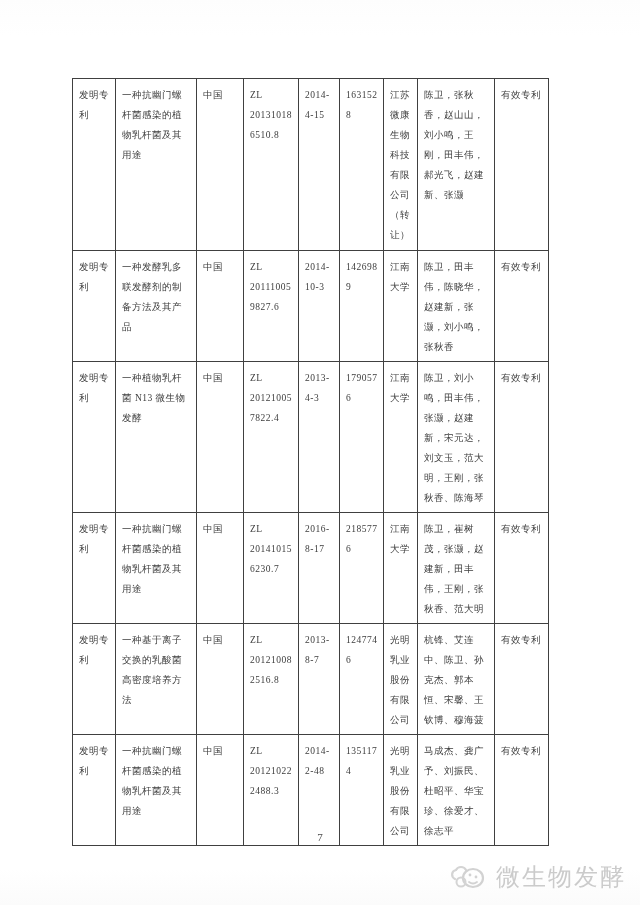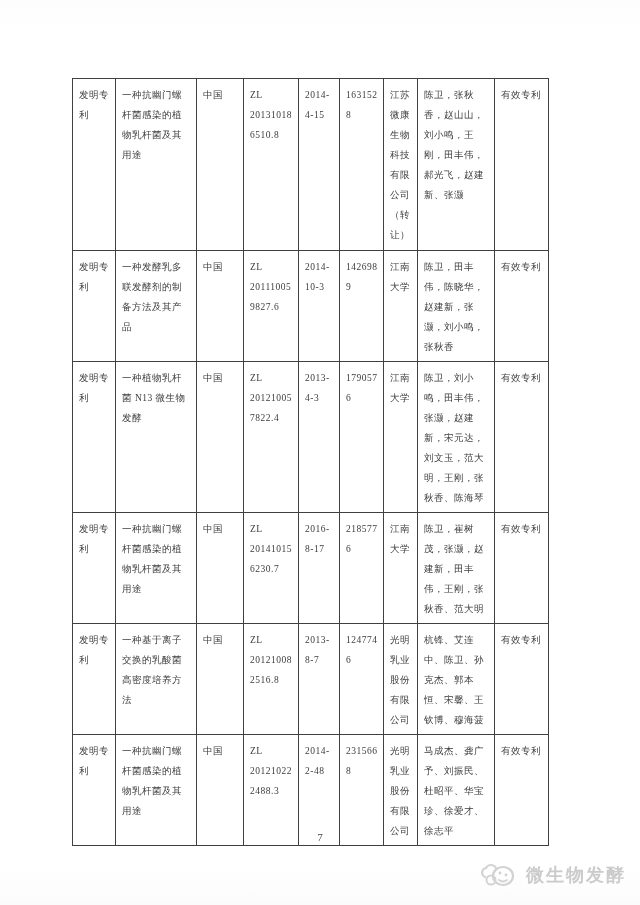--- a/index.html
+++ b/index.html
@@ -35,21 +35,21 @@
     position:absolute; top:831px; left:0; width:640px;
     text-align:center; font-size:11px; color:#4a4a4a;
   }
 
   .watermark {
     position:absolute; top:861px; right:14px;
     display:flex; align-items:center; gap:7px;
   }
   .watermark-text {
     font-family:"Liberation Sans","DejaVu Sans",sans-serif;
-    font-size:18px; font-weight:bold;
+    font-size:24px; font-weight:normal;
     color:#cbcbcb; letter-spacing:2px;
   }
 </style>
 </head>
 <body>
 
 <div class="scan-page">
 
   <table class="patents">
     <colgroup>
@@ -136,21 +136,21 @@
       </tr>
       <tr style="height:101px">
         <td>发明专利</td>
         <td>一种抗幽门螺杆菌感染的植物乳杆菌及其用途</td>
         <td>中国</td>
         <td class="pre num">ZL
 20121022
 2488.3</td>
         <td class="pre num">2014-
 2-48</td>
-        <td class="num">2315668</td>
+        <td class="num">1351174</td>
         <td>光明乳业股份有限公司</td>
         <td>马成杰、龚广予、刘振民、杜昭平、华宝珍、徐爱才、徐志平</td>
         <td>有效专利</td>
       </tr>
     </tbody>
   </table>
 
   <div class="page-num">7</div>
 
   <div class="watermark">

